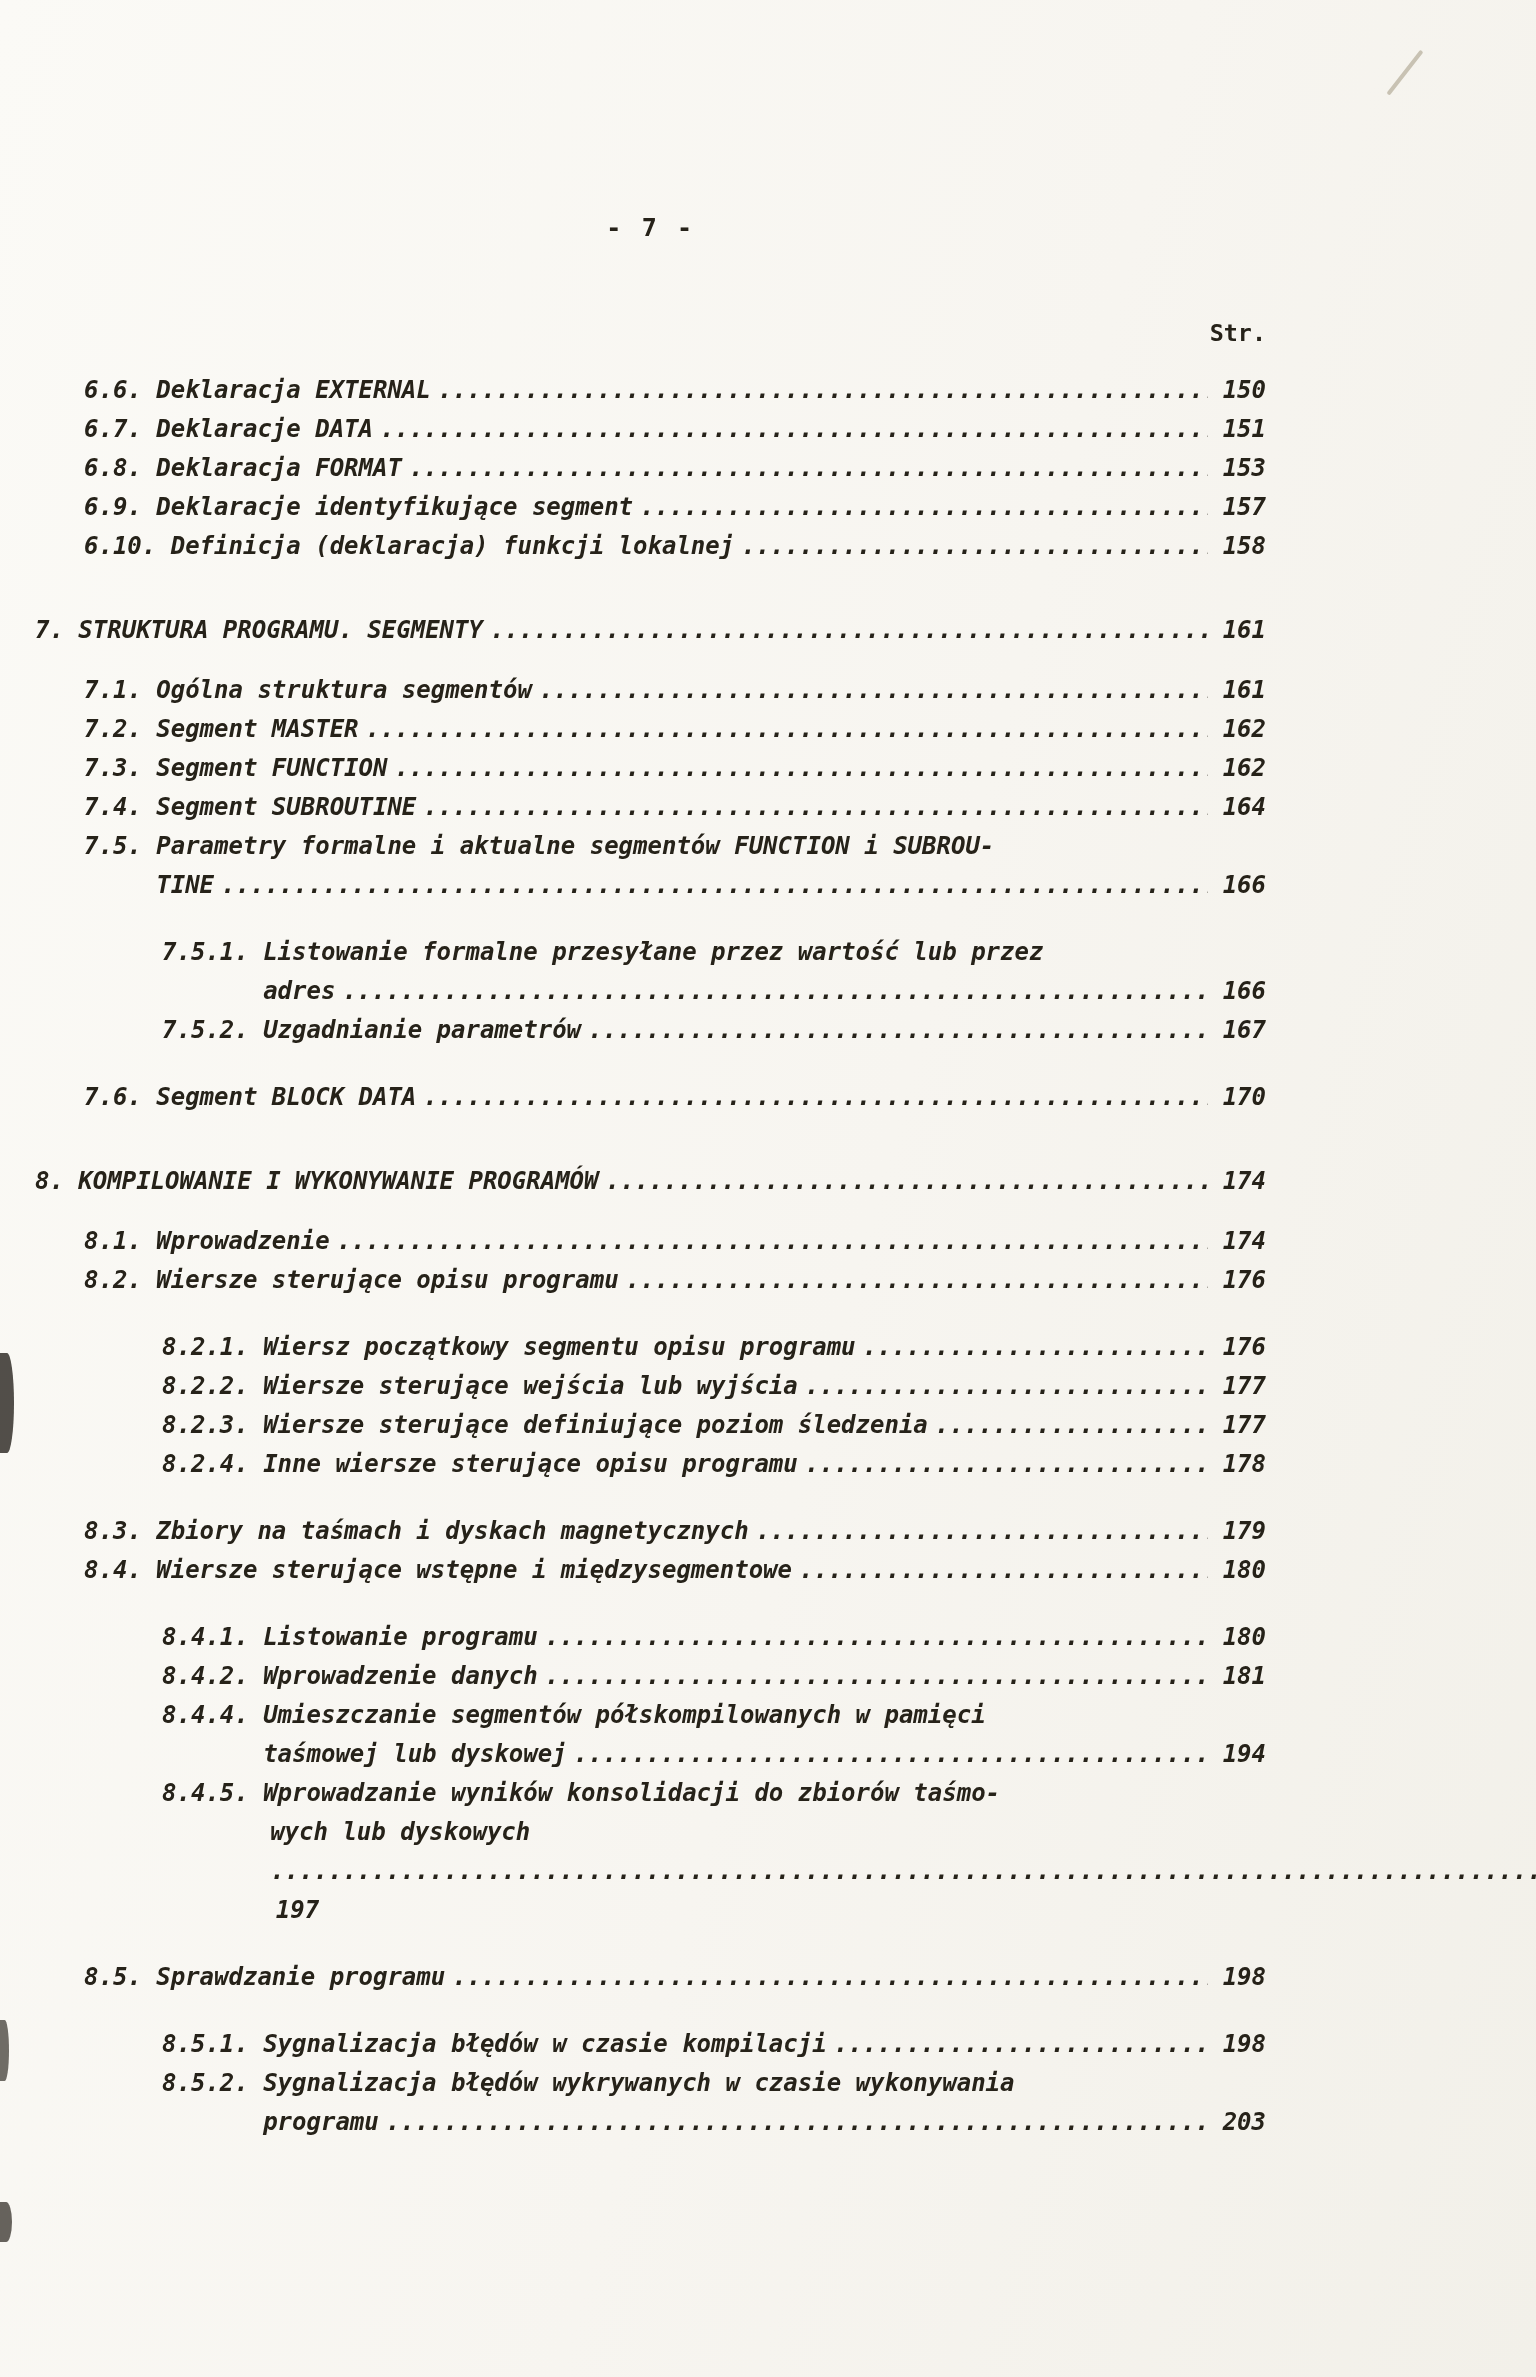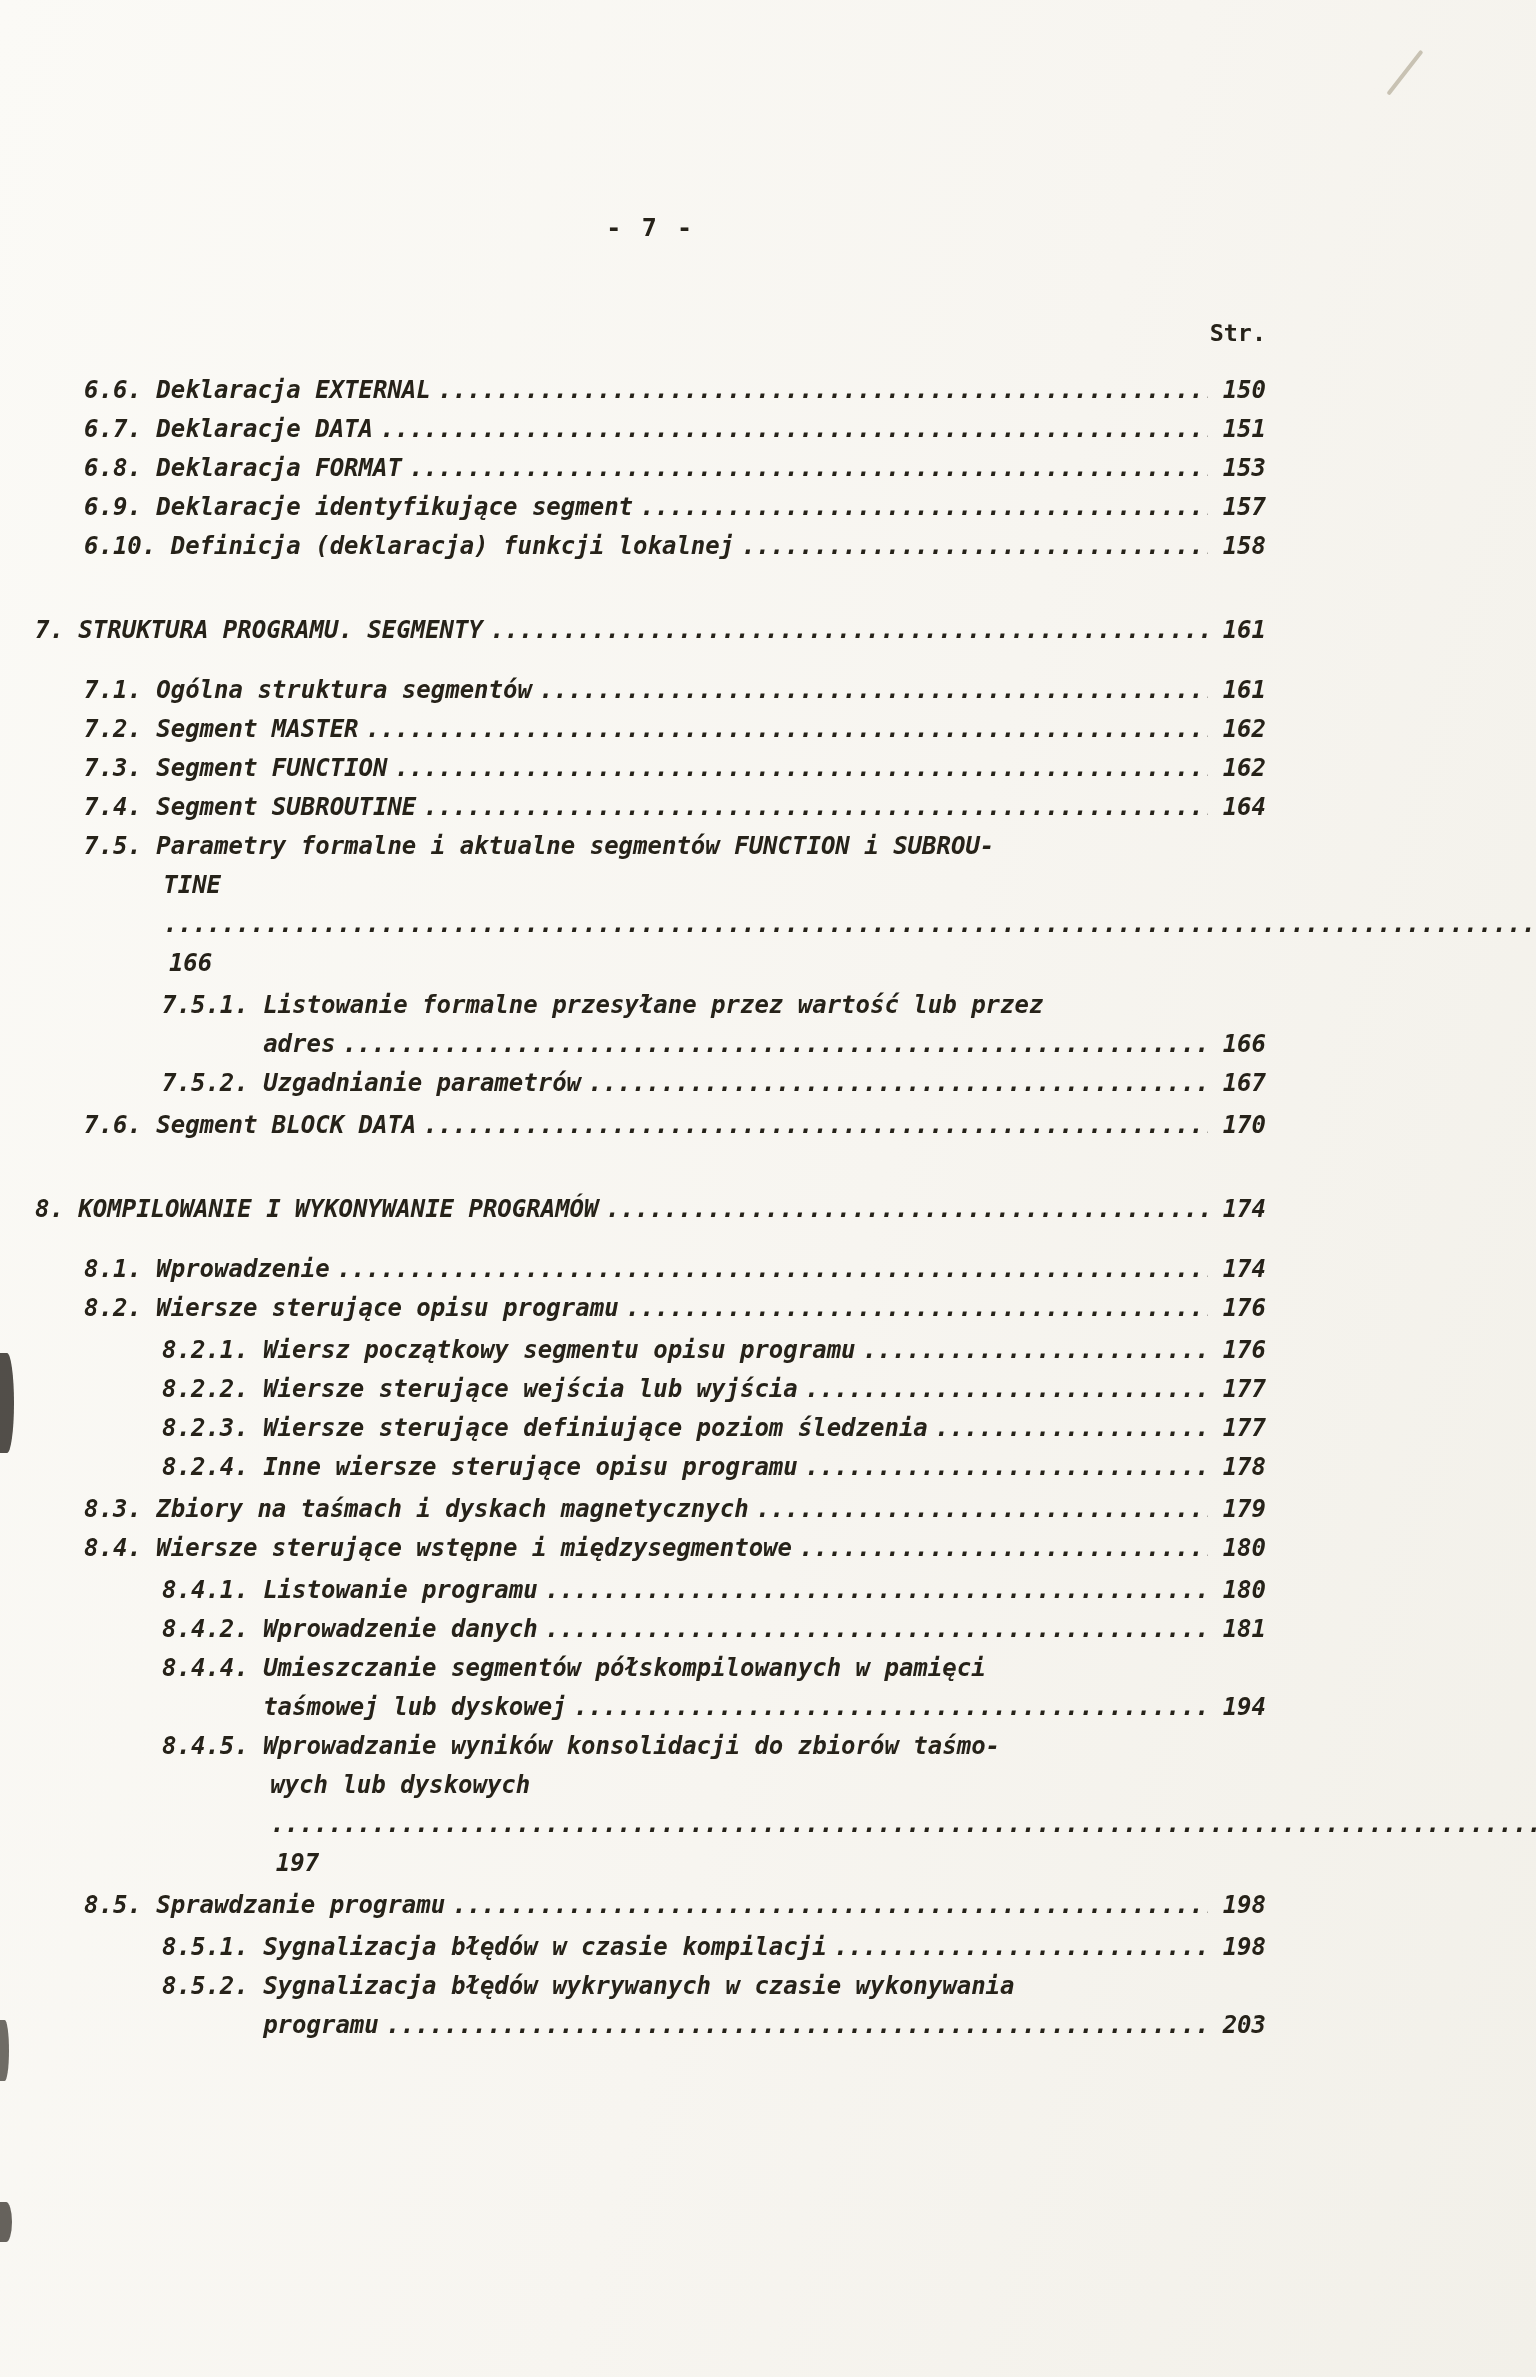--- a/index.html
+++ b/index.html
@@ -41,21 +41,21 @@
   }
   .toc { width: 100%; font-style: italic; }
   .entry {
     font-size: 24px;
     line-height: 39px;
   }
   .level-0 { padding-left: 0; }
   .level-1 { padding-left: 49px; }
   .level-2 { padding-left: 127px; }
   .chapter { margin-top: 45px; margin-bottom: 21px; }
-  .gap-before { margin-top: 3px; }
+  .gap-before { margin-top: 28px; }
   .line { display: flex; align-items: baseline; }
   .num { flex: 0 0 auto; white-space: pre; margin-right: 1ch; }
   .txt { flex: 0 0 auto; white-space: pre; }
   .dots {
     flex: 1 1 auto;
     min-width: 0;
     overflow: hidden;
     white-space: nowrap;
     margin: 0 8.7px 0 7px;
   }
@@ -170,21 +170,21 @@
             <span class="txt">Segment SUBROUTINE</span>
             <span class="dots"></span>
             <span class="pg">164</span>
           </div>
         </div>
         <div class="entry level-1">
           <div class="line">
             <span class="num">7.5.</span>
             <span class="txt">Parametry formalne i aktualne segmentów FUNCTION i SUBROU-</span>
           </div>
-          <div class="line" style="padding-left: 5ch; flex-direction: column;">
+          <div class="line" style="padding-left: 5ch;">
             <span class="txt">TINE</span>
             <span class="dots"></span>
             <span class="pg">166</span>
           </div>
         </div>
         <div class="entry level-2 gap-before">
           <div class="line">
             <span class="num">7.5.1.</span>
             <span class="txt">Listowanie formalne przesyłane przez wartość lub przez</span>
           </div>

